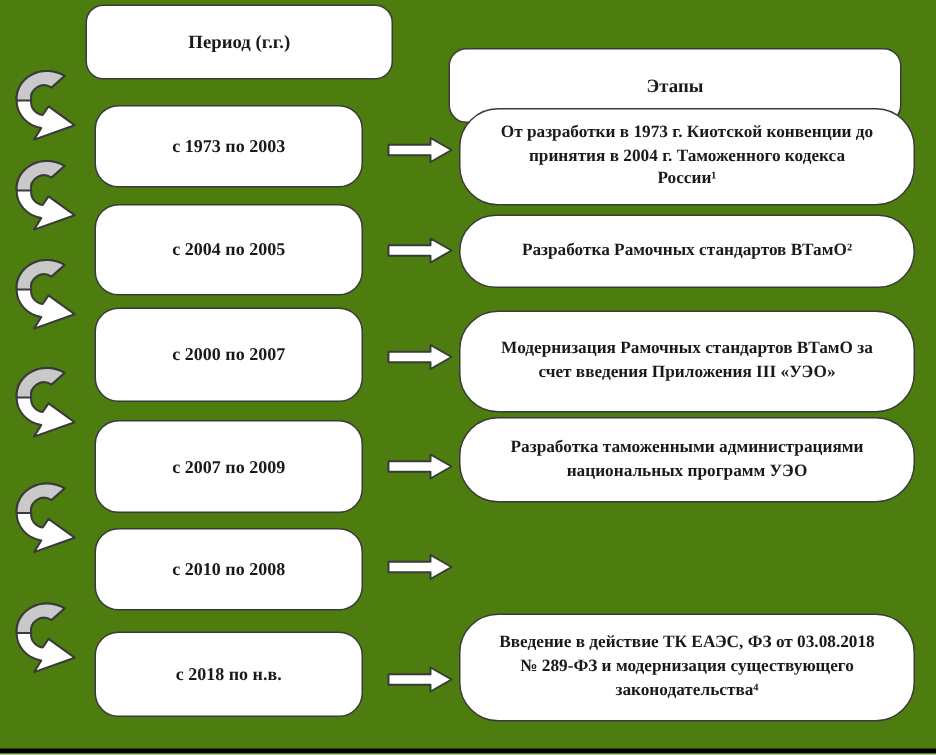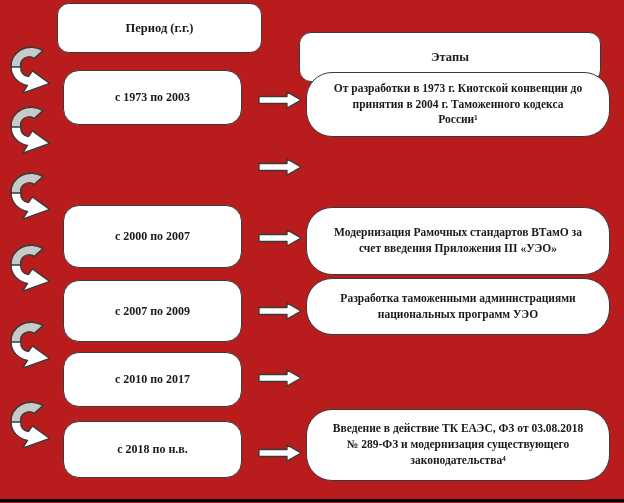--- a/index.html
+++ b/index.html
@@ -1,17 +1,17 @@
 <!DOCTYPE html>
 <html><head>
 <meta charset="utf-8">
 <style>
   html,body{margin:0;padding:0;background:#ffffff;}
   .canvas{
-    position:relative;width:624px;height:503px;background:#b91c1c;overflow:hidden;
+    position:relative;width:624px;height:503px;background:#4d7c0f;overflow:hidden;
     font-family:"Liberation Serif","DejaVu Serif",serif;color:#1a1a1a;
   }
   .box{
     position:absolute;border:1.5px solid #3a3a3a;background:#ffffff;
     display:flex;align-items:center;justify-content:center;text-align:center;
     font-weight:bold;box-sizing:border-box;
   }
   .hdr{font-size:12.5px;border-radius:12px;}
   .hdr-period{left:57px;top:3px;width:205px;height:50px;}
   .hdr-stages{left:299px;top:4px;width:302px;height:50px;margin-top:28px;}
@@ -74,23 +74,29 @@
   <div class="box period p1">
     <span>с 1973 по 2003</span>
   </div>
   <svg class="flow f1">
       <use href="#flow"></use>
     </svg>
   <div class="box stage s1">
     <span>От разработки в 1973 г. Киотской конвенции до принятия в 2004 г. Таможенного кодекса России¹</span>
   </div>
 
+  <div class="box period p2">
+    <span>с 2004 по 2005</span>
+  </div>
   <svg class="flow f2">
       <use href="#flow"></use>
     </svg>
+  <div class="box stage s2">
+    <span>Разработка Рамочных стандартов ВТамО²</span>
+  </div>
 
   <div class="box period p3">
     <span>с 2000 по 2007</span>
   </div>
   <svg class="flow f3">
       <use href="#flow"></use>
     </svg>
   <div class="box stage s3">
     <span>Модернизация Рамочных стандартов ВТамО за счет введения Приложения III «УЭО»</span>
   </div>
@@ -99,21 +105,21 @@
     <span>с 2007 по 2009</span>
   </div>
   <svg class="flow f4">
       <use href="#flow"></use>
     </svg>
   <div class="box stage s4">
     <span>Разработка таможенными администрациями национальных программ УЭО</span>
   </div>
 
   <div class="box period p5">
-    <span>с 2010 по 2017</span>
+    <span>с 2010 по 2008</span>
   </div>
   <svg class="flow f5">
       <use href="#flow"></use>
     </svg>
 
   <div class="box period p6">
     <span>с 2018 по н.в.</span>
   </div>
   <svg class="flow f6">
       <use href="#flow"></use>

